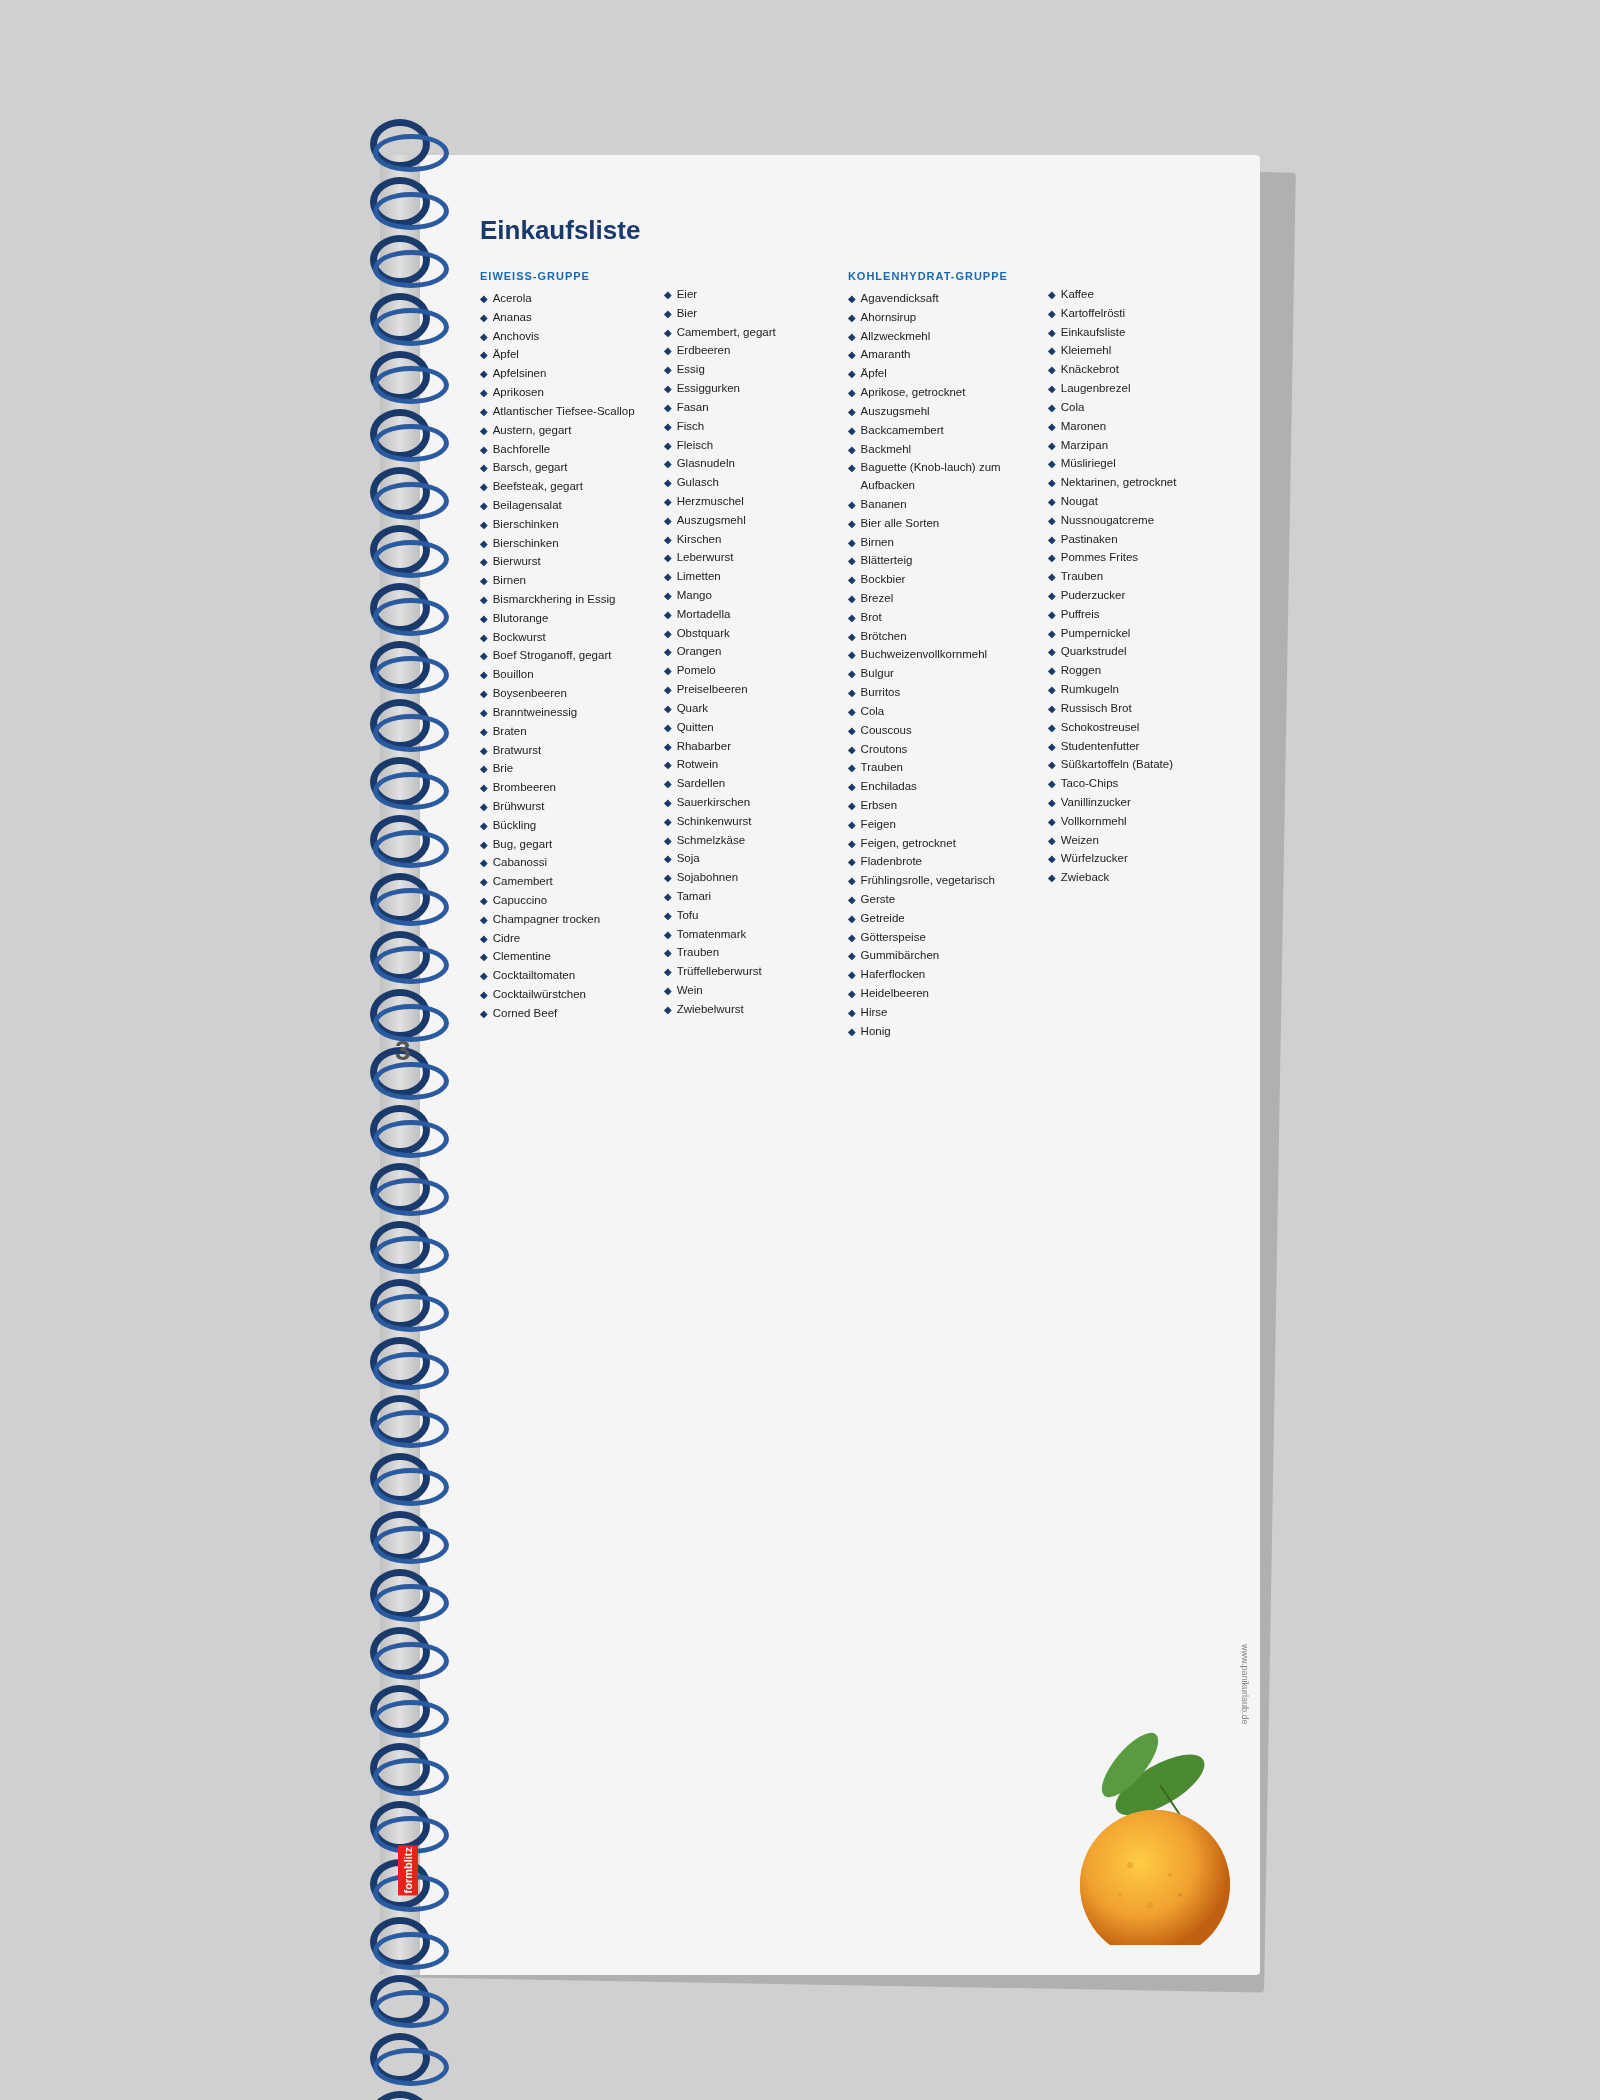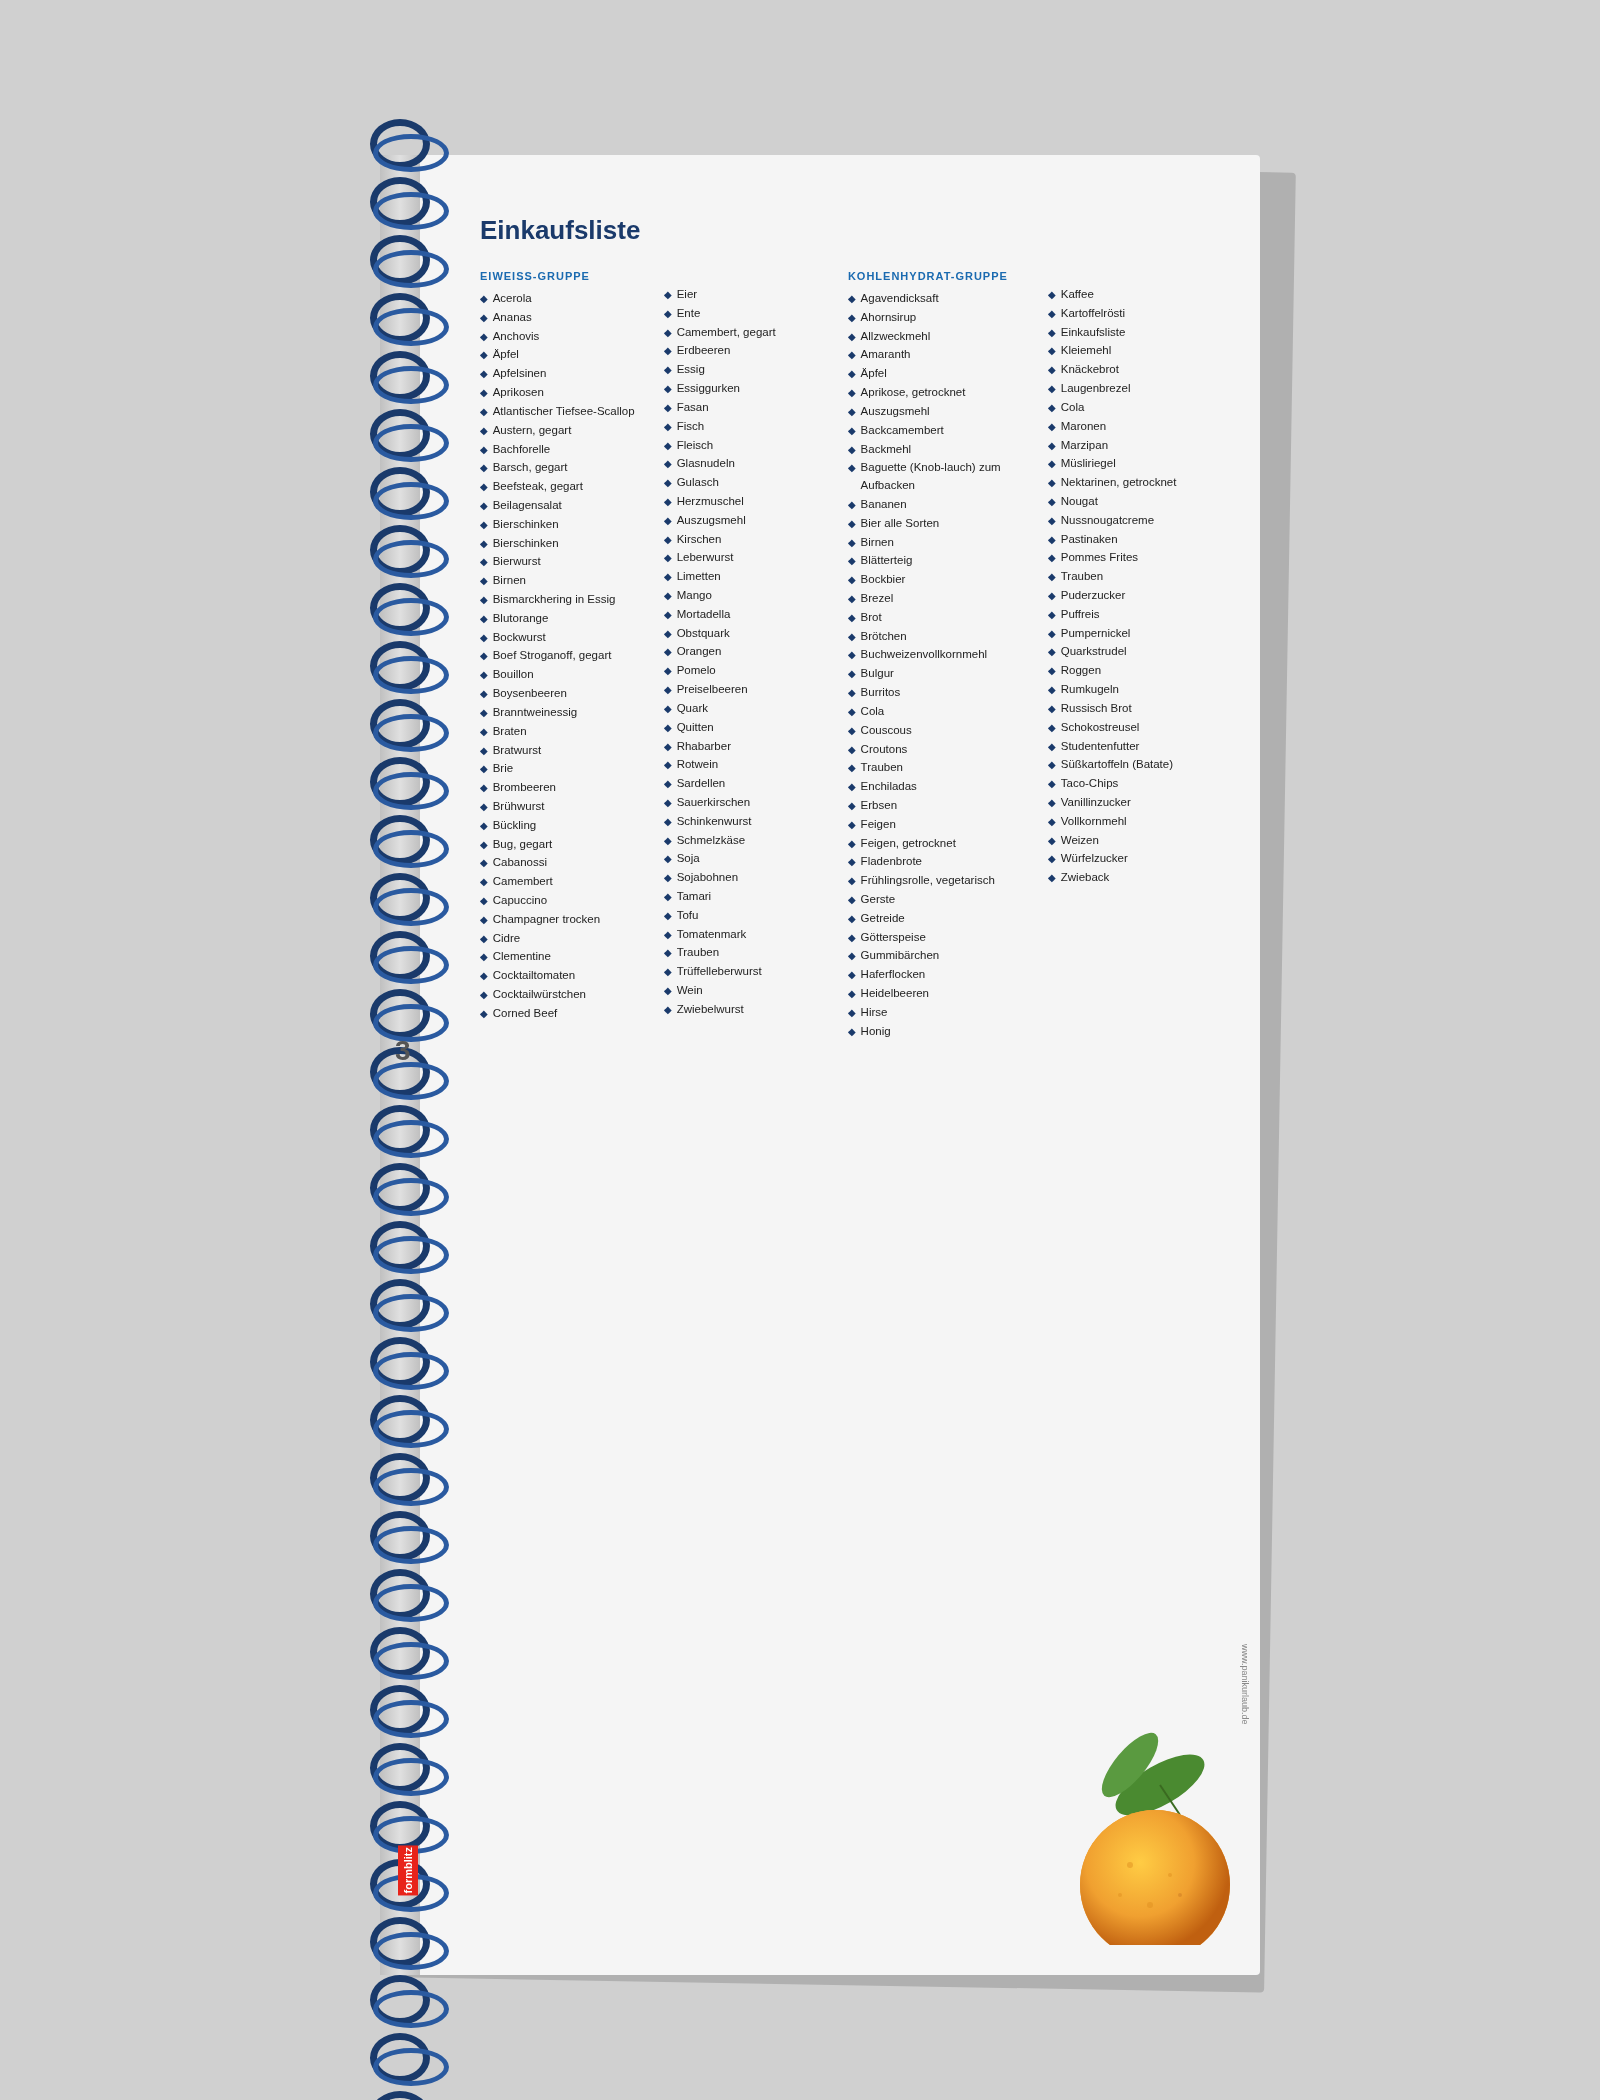--- a/index.html
+++ b/index.html
@@ -396,21 +396,21 @@
 
       <div class="column">
         <div style="height:20px"></div>
         <div id="col2-list">
             <div class="list-item">
               <span class="bullet">◆</span>
               <span class="item-text">Eier</span>
             </div>
             <div class="list-item">
               <span class="bullet">◆</span>
-              <span class="item-text">Ente</span>
+              <span class="item-text">Bier</span>
             </div>
             <div class="list-item">
               <span class="bullet">◆</span>
               <span class="item-text">Camembert, gegart</span>
             </div>
             <div class="list-item">
               <span class="bullet">◆</span>
               <span class="item-text">Erdbeeren</span>
             </div>
             <div class="list-item">

